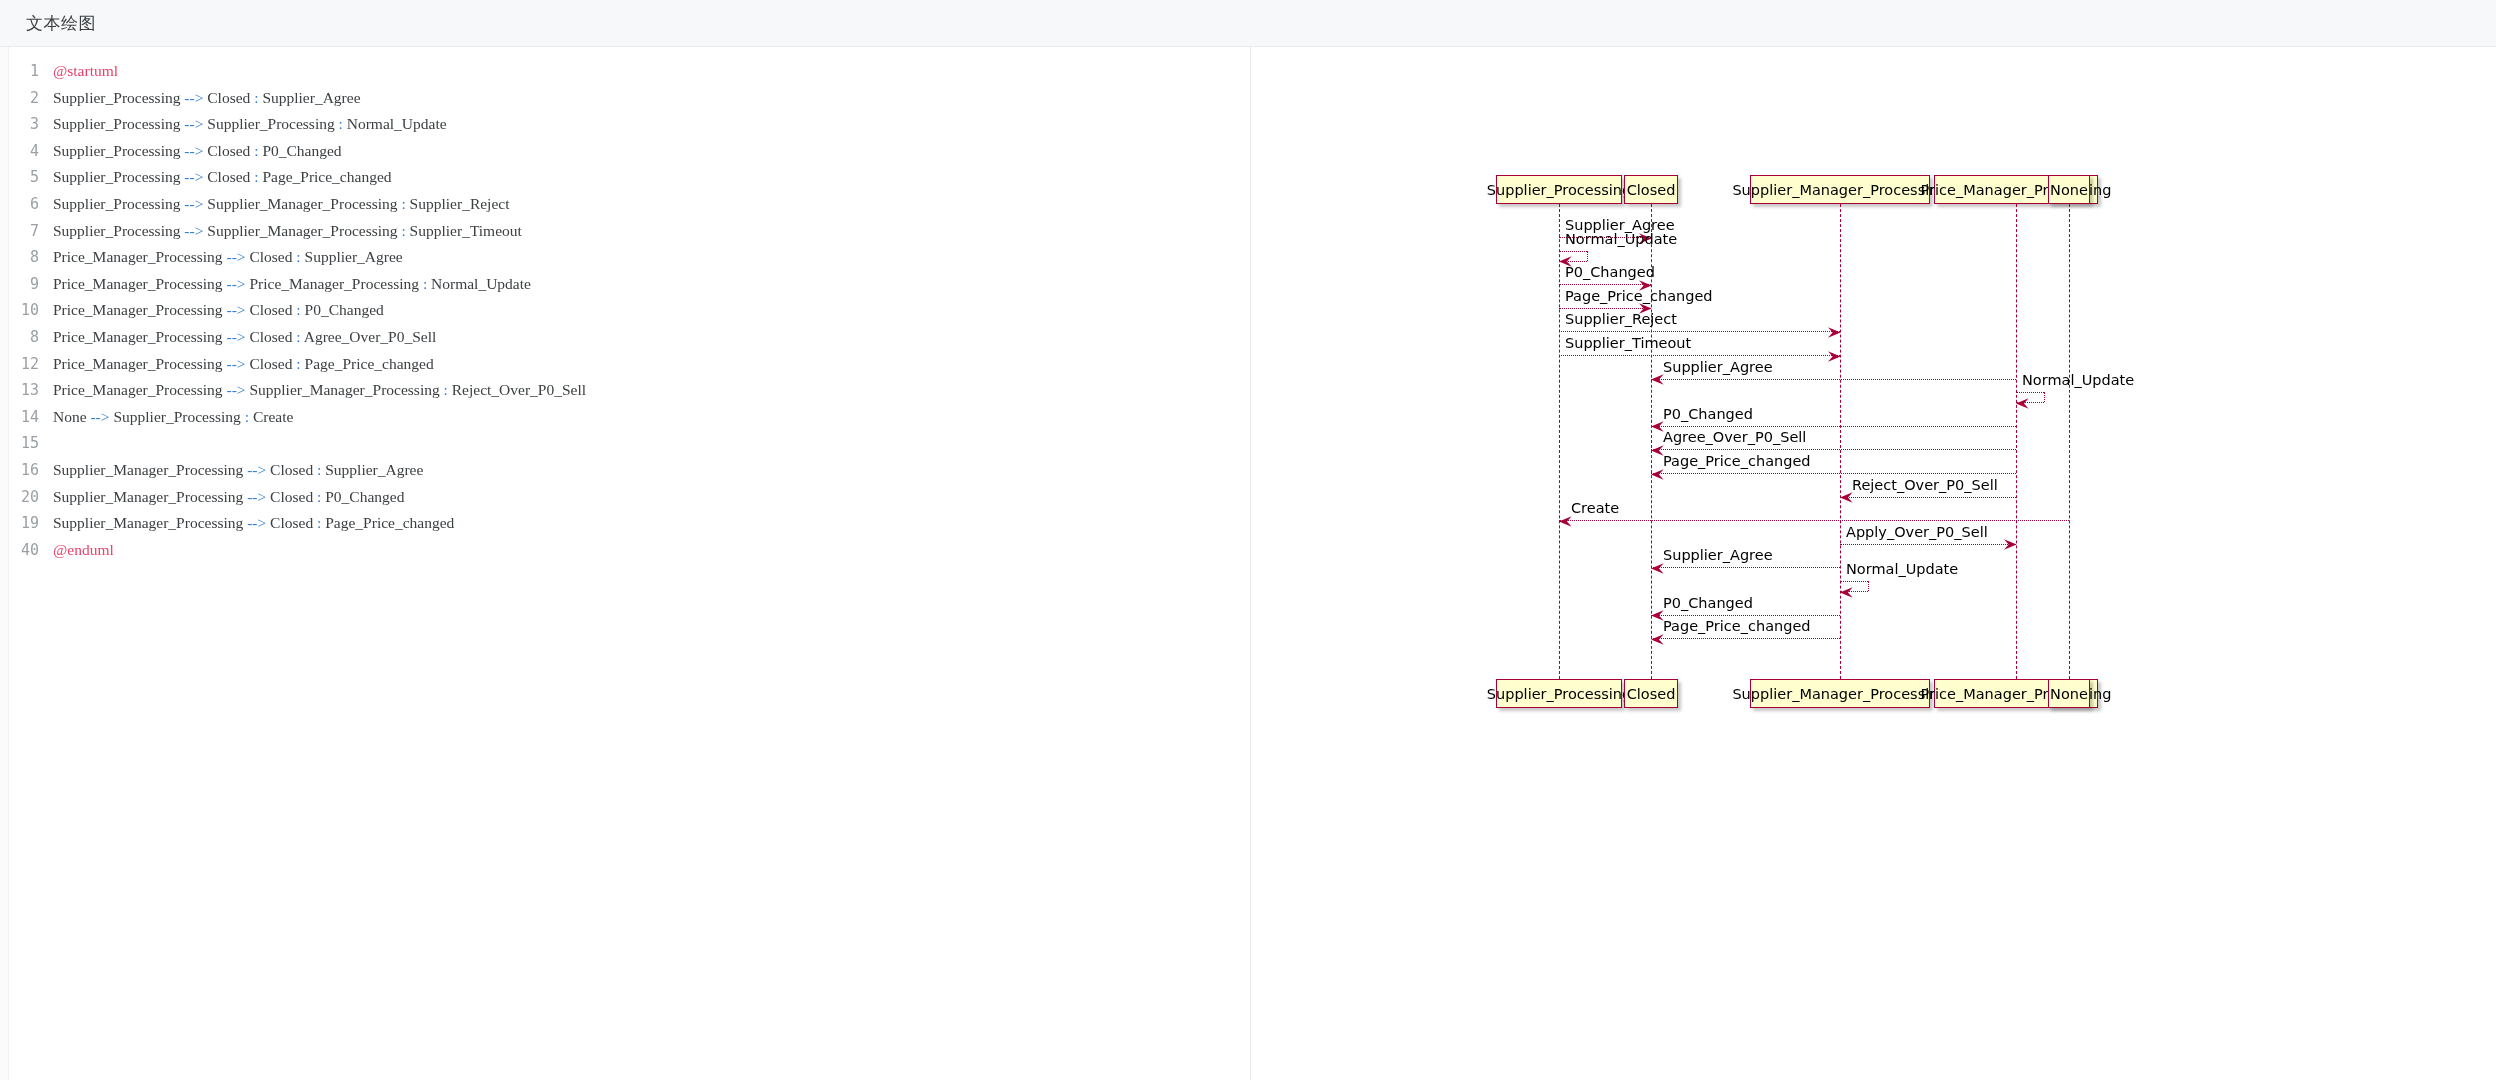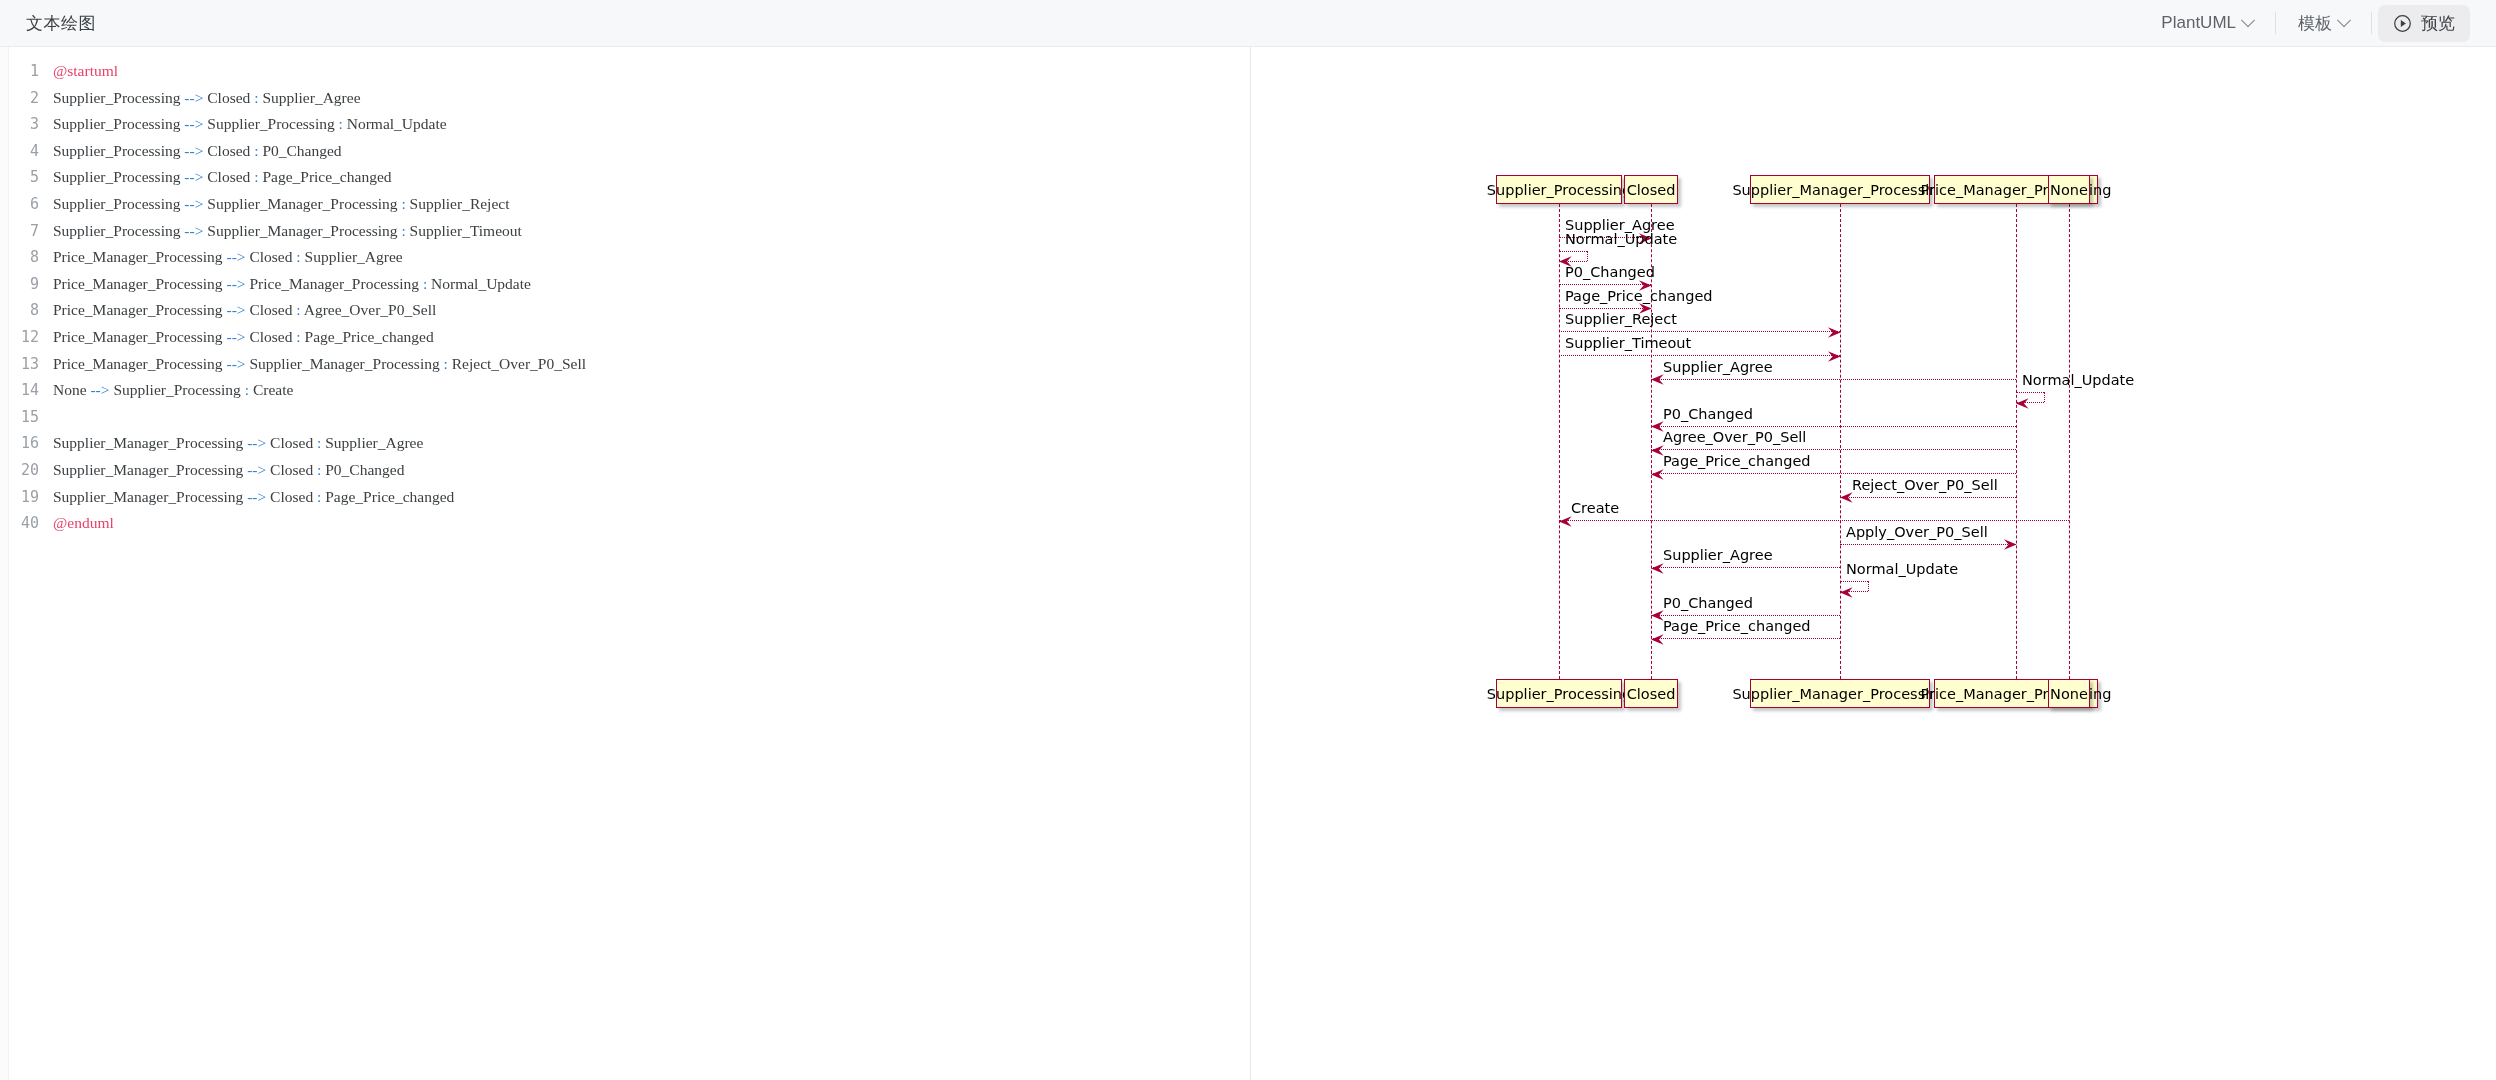--- a/index.html
+++ b/index.html
@@ -84,60 +84,37 @@
   .ahead{position:absolute;width:13px;height:13px;}
   .selfv{position:absolute;width:0;border-left:1.6px dotted #A80036;}
 </style>
 </head>
 <body>
 
 <div class="app">
 
   <div class="topbar">
     <div class="topbar-title">文本绘图</div>
-    <div class="topbar-right">
-
-      <div class="tb-item">
-        <span>PlantUML</span>
-        <span class="caret"></span>
-      </div>
-
-      <div class="tb-sep"></div>
-
-      <div class="tb-item">
-        <span>模板</span>
-        <span class="caret"></span>
-      </div>
-
-      <div class="tb-sep"></div>
-
-      <div class="tb-preview">
-        <svg class="play-ico" viewBox="0 0 20 20">
-          <circle cx="10" cy="10" r="8.2" fill="none" stroke="#3c4043" stroke-width="1.3"></circle>
-          <path d="M8.2 6.4 L13.6 10 L8.2 13.6 Z" fill="#3c4043"></path>
-        </svg>
-        <span>预览</span>
-      </div>
-    </div>
   </div>
 
   <div class="split">
 
     <div class="editor">
       <div class="edge-strip"></div>
       <div class="code-area" id="code-area">
           <div class="ln-row"><span class="ln-no">1</span><span class="ln-txt"><span class="tok-key">@startuml</span></span></div>
           <div class="ln-row"><span class="ln-no">2</span><span class="ln-txt"><span>Supplier_Processing </span><span class="tok-arrow">--&gt;</span><span> Closed </span><span class="tok-colon">:</span><span> Supplier_Agree</span></span></div>
           <div class="ln-row"><span class="ln-no">3</span><span class="ln-txt"><span>Supplier_Processing </span><span class="tok-arrow">--&gt;</span><span> Supplier_Processing </span><span class="tok-colon">:</span><span> Normal_Update</span></span></div>
           <div class="ln-row"><span class="ln-no">4</span><span class="ln-txt"><span>Supplier_Processing </span><span class="tok-arrow">--&gt;</span><span> Closed </span><span class="tok-colon">:</span><span> P0_Changed</span></span></div>
           <div class="ln-row"><span class="ln-no">5</span><span class="ln-txt"><span>Supplier_Processing </span><span class="tok-arrow">--&gt;</span><span> Closed </span><span class="tok-colon">:</span><span> Page_Price_changed</span></span></div>
           <div class="ln-row"><span class="ln-no">6</span><span class="ln-txt"><span>Supplier_Processing </span><span class="tok-arrow">--&gt;</span><span> Supplier_Manager_Processing </span><span class="tok-colon">:</span><span> Supplier_Reject</span></span></div>
           <div class="ln-row"><span class="ln-no">7</span><span class="ln-txt"><span>Supplier_Processing </span><span class="tok-arrow">--&gt;</span><span> Supplier_Manager_Processing </span><span class="tok-colon">:</span><span> Supplier_Timeout</span></span></div>
           <div class="ln-row"><span class="ln-no">8</span><span class="ln-txt"><span>Price_Manager_Processing </span><span class="tok-arrow">--&gt;</span><span> Closed </span><span class="tok-colon">:</span><span> Supplier_Agree</span></span></div>
           <div class="ln-row"><span class="ln-no">9</span><span class="ln-txt"><span>Price_Manager_Processing </span><span class="tok-arrow">--&gt;</span><span> Price_Manager_Processing </span><span class="tok-colon">:</span><span> Normal_Update</span></span></div>
+          <div class="ln-row"><span class="ln-no">10</span><span class="ln-txt"><span>Price_Manager_Processing </span><span class="tok-arrow">--&gt;</span><span> Closed </span><span class="tok-colon">:</span><span> P0_Changed</span></span></div>
           <div class="ln-row"><span class="ln-no">8</span><span class="ln-txt"><span>Price_Manager_Processing </span><span class="tok-arrow">--&gt;</span><span> Closed </span><span class="tok-colon">:</span><span> Agree_Over_P0_Sell</span></span></div>
           <div class="ln-row"><span class="ln-no">12</span><span class="ln-txt"><span>Price_Manager_Processing </span><span class="tok-arrow">--&gt;</span><span> Closed </span><span class="tok-colon">:</span><span> Page_Price_changed</span></span></div>
           <div class="ln-row"><span class="ln-no">13</span><span class="ln-txt"><span>Price_Manager_Processing </span><span class="tok-arrow">--&gt;</span><span> Supplier_Manager_Processing </span><span class="tok-colon">:</span><span> Reject_Over_P0_Sell</span></span></div>
           <div class="ln-row"><span class="ln-no">14</span><span class="ln-txt"><span>None </span><span class="tok-arrow">--&gt;</span><span> Supplier_Processing </span><span class="tok-colon">:</span><span> Create</span></span></div>
           <div class="ln-row"><span class="ln-no">15</span></div>
           <div class="ln-row"><span class="ln-no">16</span><span class="ln-txt"><span>Supplier_Manager_Processing </span><span class="tok-arrow">--&gt;</span><span> Closed </span><span class="tok-colon">:</span><span> Supplier_Agree</span></span></div>
           <div class="ln-row"><span class="ln-no">20</span><span class="ln-txt"><span>Supplier_Manager_Processing </span><span class="tok-arrow">--&gt;</span><span> Closed </span><span class="tok-colon">:</span><span> P0_Changed</span></span></div>
           <div class="ln-row"><span class="ln-no">19</span><span class="ln-txt"><span>Supplier_Manager_Processing </span><span class="tok-arrow">--&gt;</span><span> Closed </span><span class="tok-colon">:</span><span> Page_Price_changed</span></span></div>
           <div class="ln-row"><span class="ln-no">40</span><span class="ln-txt"><span class="tok-key">@enduml</span></span></div>
         </div>

